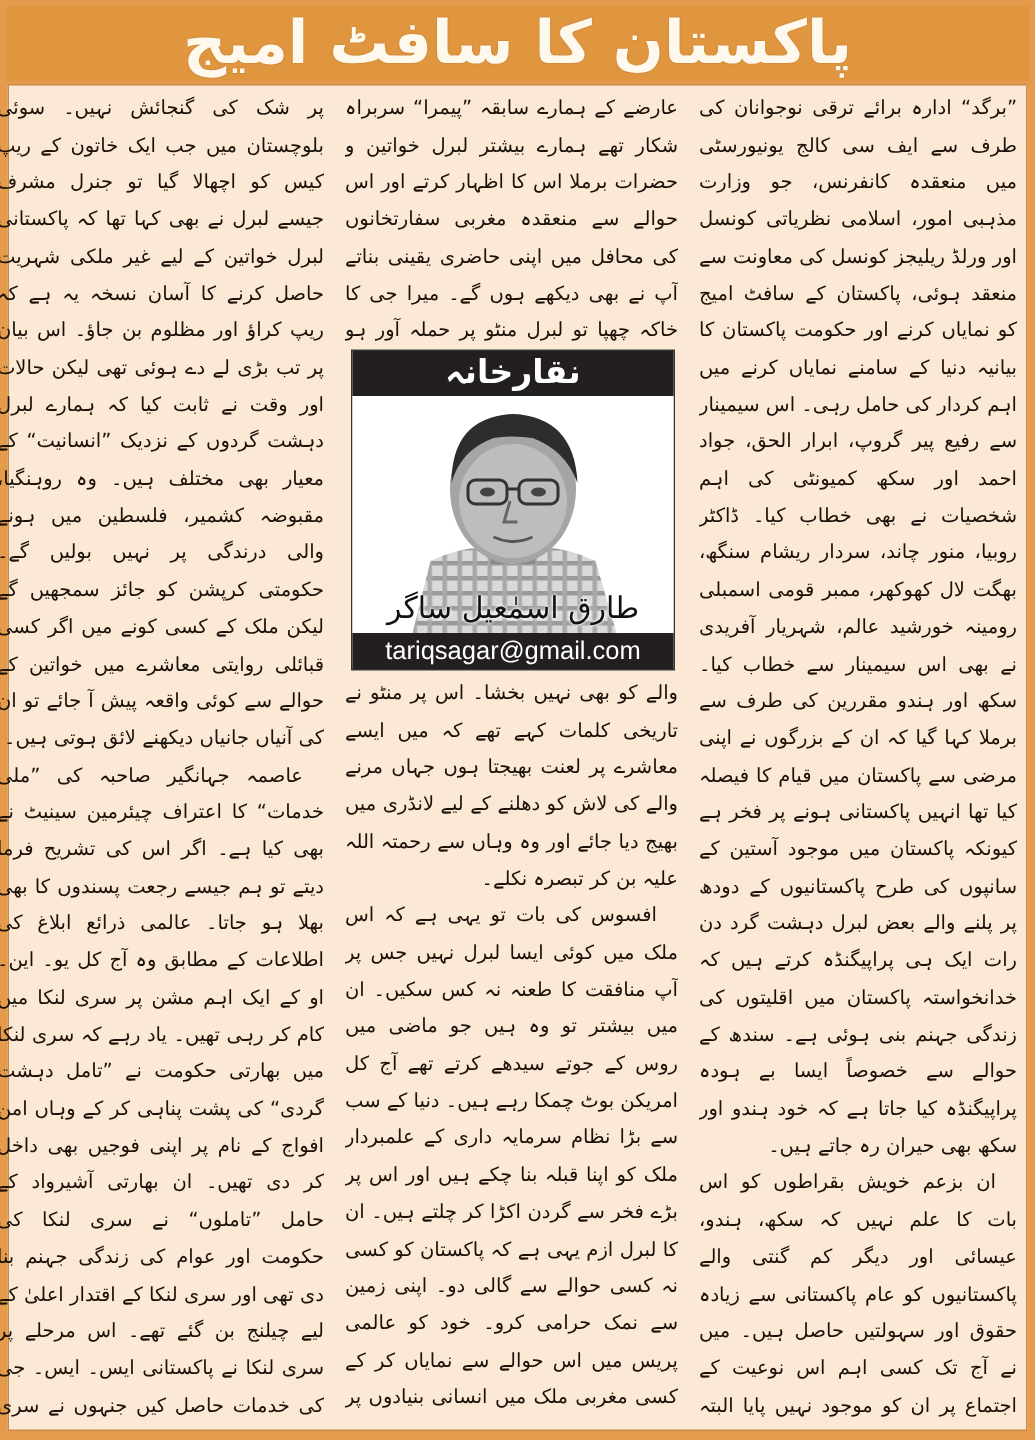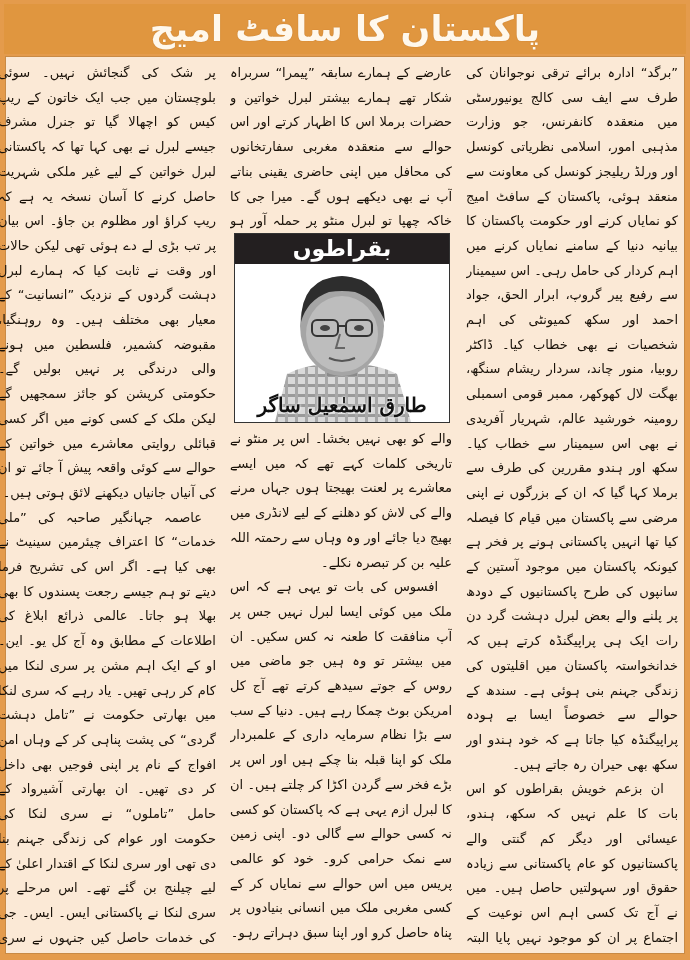--- a/index.html
+++ b/index.html
@@ -12,21 +12,21 @@
     position: absolute; left: 0; top: 0; width: 690px; height: 960px;
     box-sizing: border-box;
     background: #e49b4c;
   }
   .title-bar {
     position: absolute; left: 4px; top: 4px; width: 682px; height: 50px;
     background: #e0963f;
     display: flex; align-items: center; justify-content: center;
   }
   .title {
-    color: #fff8ec; font-size: 35px; font-weight: bold; direction: rtl;
+    color: #fff8ec; font-size: 40px; font-weight: bold; direction: rtl;
     font-family: "DejaVu Sans", sans-serif;
     text-shadow: 0 0 1px #b36a1f;
   }
   .panel {
     position: absolute; left: 5px; top: 56px; width: 680px; height: 898px;
     background: #fbe9d6;
     border: 1px solid #c98a45;
     box-sizing: border-box;
   }
   .col {
@@ -51,21 +51,21 @@
     background: #231f20; color: #fff; font-weight: bold;
     font-size: 22px; text-align: center; height: 30px; line-height: 30px;
     direction: rtl;
   }
   .photo {
     position: relative; height: 158px; background: #fff; overflow: hidden;
   }
   .photo svg { display: block; }
   .author-name {
     position: absolute; left: 0; right: 0; bottom: 4px;
-    text-align: center; font-size: 20px; font-weight: bold; color: #111;
+    text-align: center; font-size: 20px; font-weight: normal; color: #111;
     direction: rtl; font-family: "DejaVu Serif", serif;
     text-shadow: 0 0 2px #fff, 0 0 3px #fff;
   }
   .email {
     background: #231f20; color: #fff; text-align: center;
     font-family: "Liberation Sans", sans-serif; font-size: 17px;
     height: 24px; line-height: 24px;
   }
 </style>
 </head>
@@ -83,21 +83,21 @@
       <p>ان بزعم خویش بقراطوں کو اس بات کا علم نہیں کہ سکھ، ہندو، عیسائی اور دیگر کم گنتی والے پاکستانیوں کو عام پاکستانی سے زیادہ حقوق اور سہولتیں حاصل ہیں۔ میں نے آج تک کسی اہم اس نوعیت کے اجتماع پر ان کو موجود نہیں پایا البتہ بھارتی ہائی کمیشن اور یورپی سفارتخانوں کے ہر اجتماع میں یہ آپ کو دندناتے نظر آئیں گے۔</p>
 
     </div>
 
     <div class="col col-mid">
       <div class="upper">
         <p class="first">عارضے کے ہمارے سابقہ ”پیمرا“ سربراہ شکار تھے ہمارے بیشتر لبرل خواتین و حضرات برملا اس کا اظہار کرتے اور اس حوالے سے منعقدہ مغربی سفارتخانوں کی محافل میں اپنی حاضری یقینی بناتے آپ نے بھی دیکھے ہوں گے۔ میرا جی کا خاکہ چھپا تو لبرل منٹو پر حملہ آور ہو گئے کہ اس نے ایک مرنے</p>
       </div>
 
       <div class="author-box">
-        <div class="column-name">بقراطوں</div>
+        <div class="column-name">نقارخانہ</div>
         <div class="photo">
           <svg width="214" height="158" viewBox="0 0 214 158">
             <defs>
               <pattern id="plaid" width="10" height="10" patternUnits="userSpaceOnUse">
                 <rect width="10" height="10" fill="#d9d9d9"></rect>
                 <rect width="10" height="3" fill="#9a9a9a"></rect>
                 <rect width="3" height="10" fill="#a8a8a8"></rect>
               </pattern>
             </defs>
 
@@ -115,20 +115,21 @@
             <line x1="103" y1="62" x2="111" y2="62" stroke="#333" stroke-width="2"></line>
 
             <ellipse cx="90" cy="64" rx="5" ry="3" fill="#444"></ellipse>
             <ellipse cx="124" cy="64" rx="5" ry="3" fill="#444"></ellipse>
 
             <path d="M105 70 L101 84 L110 84" fill="none" stroke="#666" stroke-width="2"></path>
             <path d="M94 94 Q107 100 120 94" fill="none" stroke="#555" stroke-width="2"></path>
           </svg>
           <div class="author-name">طارق اسمٰعیل ساگر</div>
         </div>
+        <div class="email">tariqsagar@gmail.com</div>
       </div>
 
       <div class="lower">
         <p class="first">والے کو بھی نہیں بخشا۔ اس پر منٹو نے تاریخی کلمات کہے تھے کہ میں ایسے معاشرے پر لعنت بھیجتا ہوں جہاں مرنے والے کی لاش کو دھلنے کے لیے لانڈری میں بھیج دیا جائے اور وہ وہاں سے رحمتہ اللہ علیہ بن کر تبصرہ نکلے۔</p>
         <p>افسوس کی بات تو یہی ہے کہ اس ملک میں کوئی ایسا لبرل نہیں جس پر آپ منافقت کا طعنہ نہ کس سکیں۔ ان میں بیشتر تو وہ ہیں جو ماضی میں روس کے جوتے سیدھے کرتے تھے آج کل امریکن بوٹ چمکا رہے ہیں۔ دنیا کے سب سے بڑا نظام سرمایہ داری کے علمبردار ملک کو اپنا قبلہ بنا چکے ہیں اور اس پر بڑے فخر سے گردن اکڑا کر چلتے ہیں۔ ان کا لبرل ازم یہی ہے کہ پاکستان کو کسی نہ کسی حوالے سے گالی دو۔ اپنی زمین سے نمک حرامی کرو۔ خود کو عالمی پریس میں اس حوالے سے نمایاں کر کے کسی مغربی ملک میں انسانی بنیادوں پر پناہ حاصل کرو اور اپنا سبق دہراتے رہو۔</p>
 
       </div>
     </div>
 
     <div class="col col-left">

